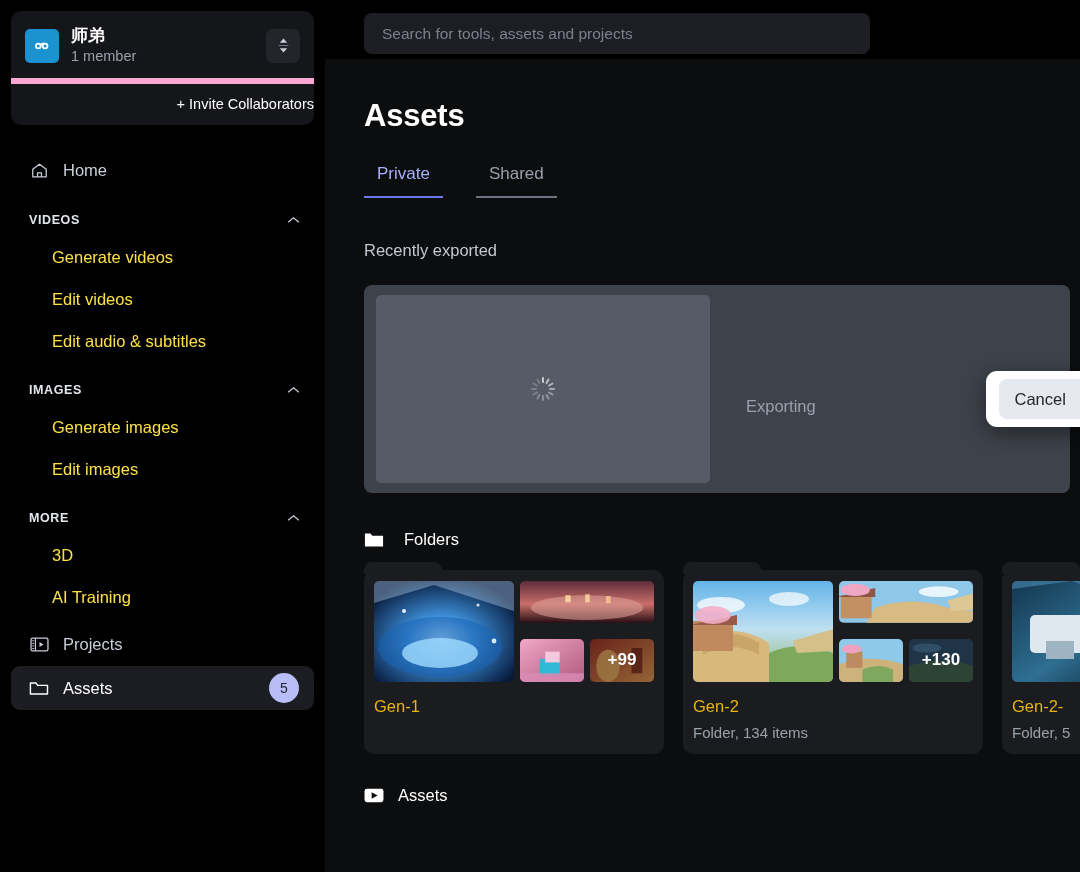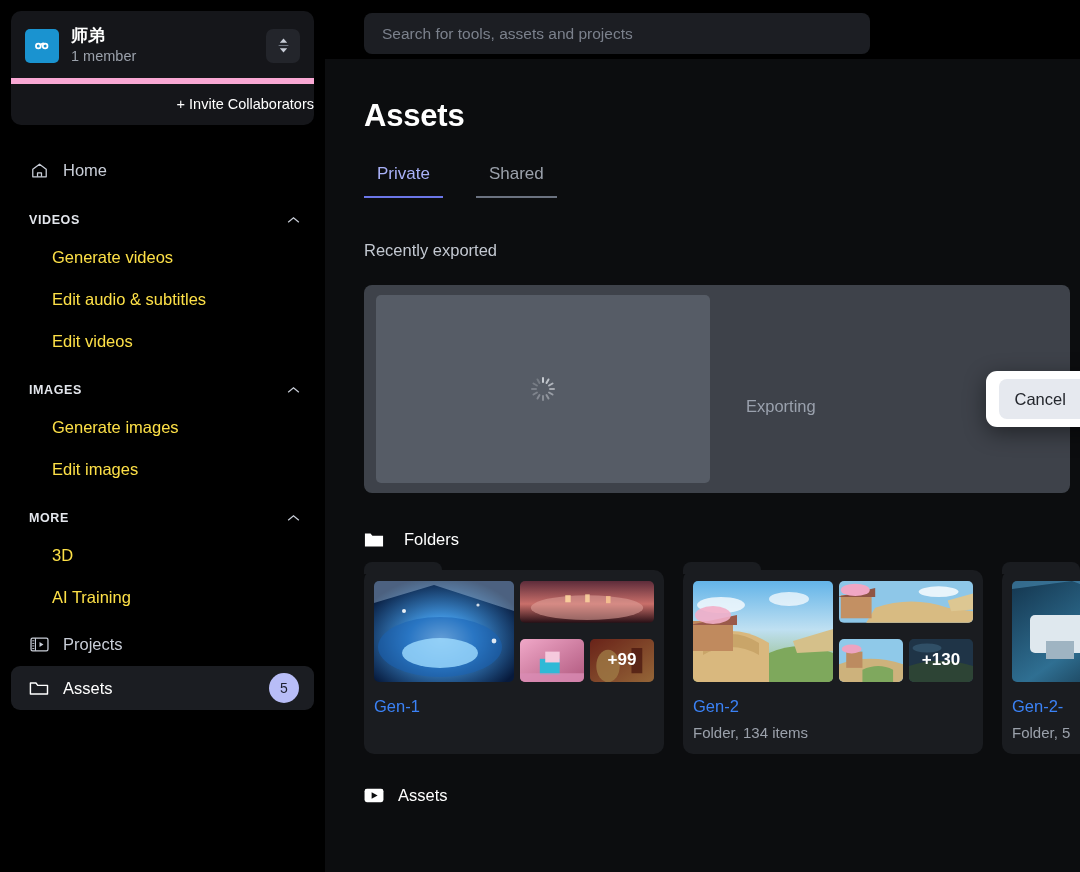--- a/index.html
+++ b/index.html
@@ -332,21 +332,21 @@
     inset: 0;
     display: flex;
     align-items: center;
     justify-content: center;
     color: #ffffff;
     font-size: 17px;
     font-weight: bold;
     background: rgba(0,0,0,0.26);
   }
   .folder-name {
-    color: #3b82f6;
+    color: #eab308;
     font-size: 16.5px;
     margin-top: 15px;
   }
   .folder-sub {
     color: #9ba1ab;
     font-size: 15px;
     margin-top: 8px;
   }
 
   .assets-head {
@@ -434,24 +434,24 @@
       <div class="section-head">
         <span>VIDEOS</span>
         <svg width="13" height="8" viewBox="0 0 14 9" fill="none" stroke="#c9ced8" stroke-width="1.4">
             <path d="M1 7l6-5 6 5"></path>
           </svg>
       </div>
       <div class="sub-item">
         <span>Generate videos</span>
       </div>
       <div class="sub-item">
+        <span>Edit videos</span>
+      </div>
+      <div class="sub-item">
         <span>Edit audio &amp; subtitles</span>
-      </div>
-      <div class="sub-item">
-        <span>Edit videos</span>
       </div>
 
       <div class="section-head">
         <span>IMAGES</span>
         <svg width="13" height="8" viewBox="0 0 14 9" fill="none" stroke="#c9ced8" stroke-width="1.4">
             <path d="M1 7l6-5 6 5"></path>
           </svg>
       </div>
       <div class="sub-item">
         <span>Generate images</span>

